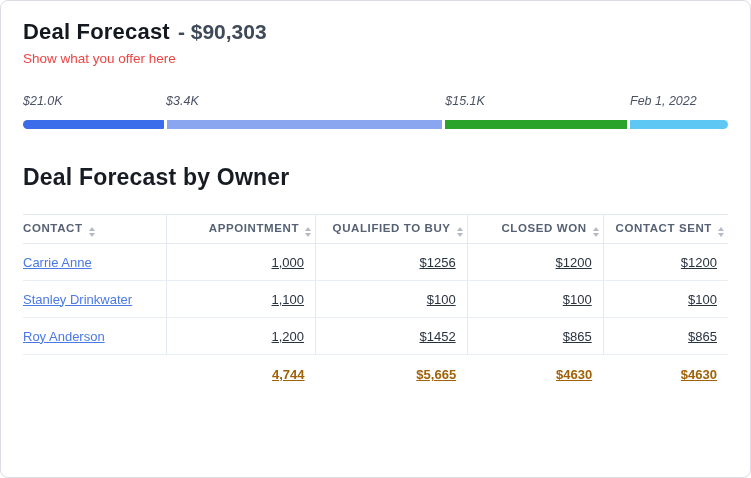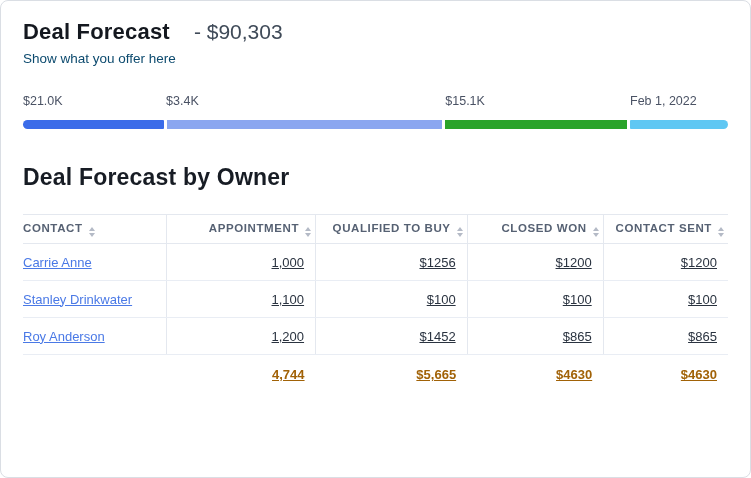--- a/index.html
+++ b/index.html
@@ -9,26 +9,26 @@
     width: 751px; height: 478px;
     background: #ffffff;
     border: 1px solid #dadee4;
     border-radius: 8px;
     padding: 18px 22px 20px 22px;
     overflow: hidden;
   }
   
   .title-row { display: flex; align-items: baseline; }
   .title { font-size: 22px; font-weight: 800; color: #14181f; letter-spacing: 0.2px; }
-  .amount { font-size: 21px; font-weight: 400; color: #3f4a58; margin-left: 24px; }
-  .subtitle { margin-top: 6px; font-size: 13.5px; color: #0c4a6e; }
+  .amount { font-size: 21px; font-weight: 700; color: #3f4a58; margin-left: 8px; }
+  .subtitle { margin-top: 6px; font-size: 13.5px; color: #ef4444; }
   
   .bar-wrap { position: relative; margin-top: 28px; height: 42px; }
   .bar-labels { position: relative; height: 16px; font-size: 12.5px; color: #4a5264; }
-  .bar-label { position: absolute; top: 0; white-space: nowrap; }
+  .bar-label { position: absolute; top: 0; white-space: nowrap; font-style: italic; }
   .bar-label.l0 { left: 0; }
   .bar-label.l1 { left: 20.3%; }
   .bar-label.l2 { left: 59.9%; }
   .bar-label.l3 { left: 86.1%; }
   .bar { display: flex; gap: 3px; margin-top: 10px; height: 9px; }
   .seg { height: 9px; }
   .seg:first-child { border-radius: 5px 1px 1px 5px; }
   .seg:last-child { border-radius: 1px 5px 5px 1px; }
   .seg.s0 { width: 20.1%; }
   .seg.s1 { width: 39.2%; }

